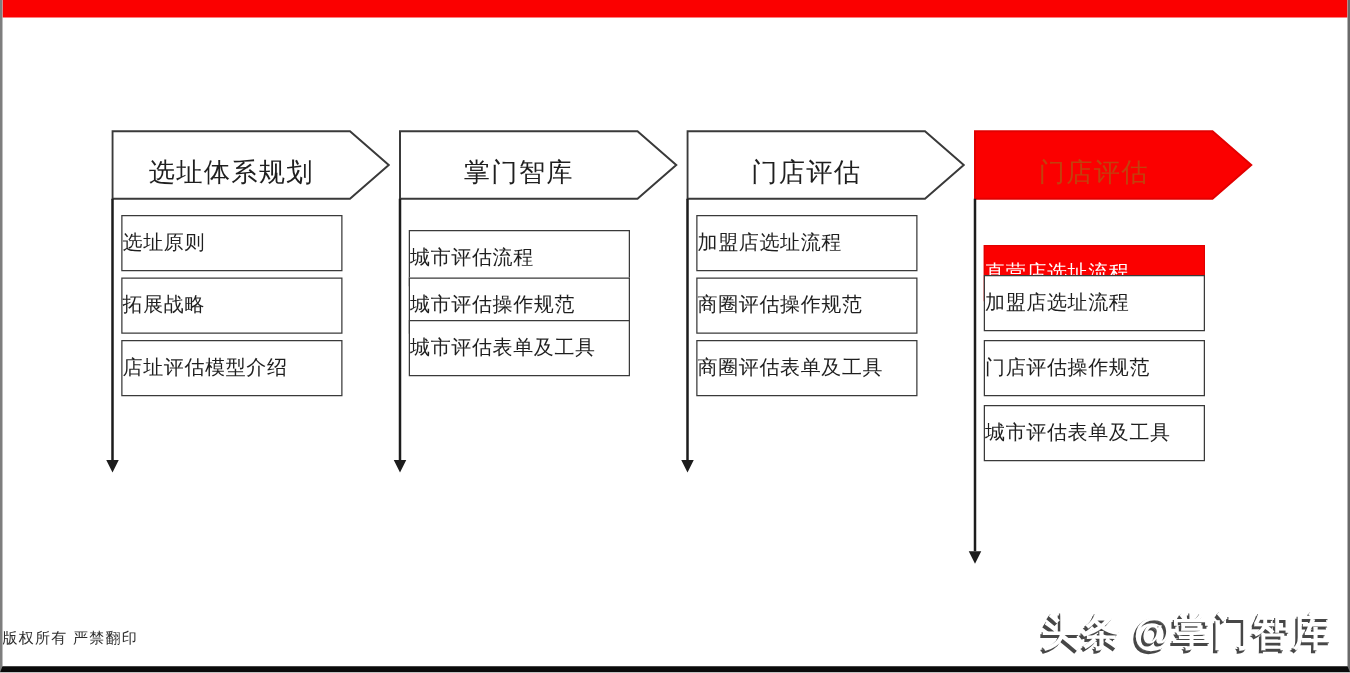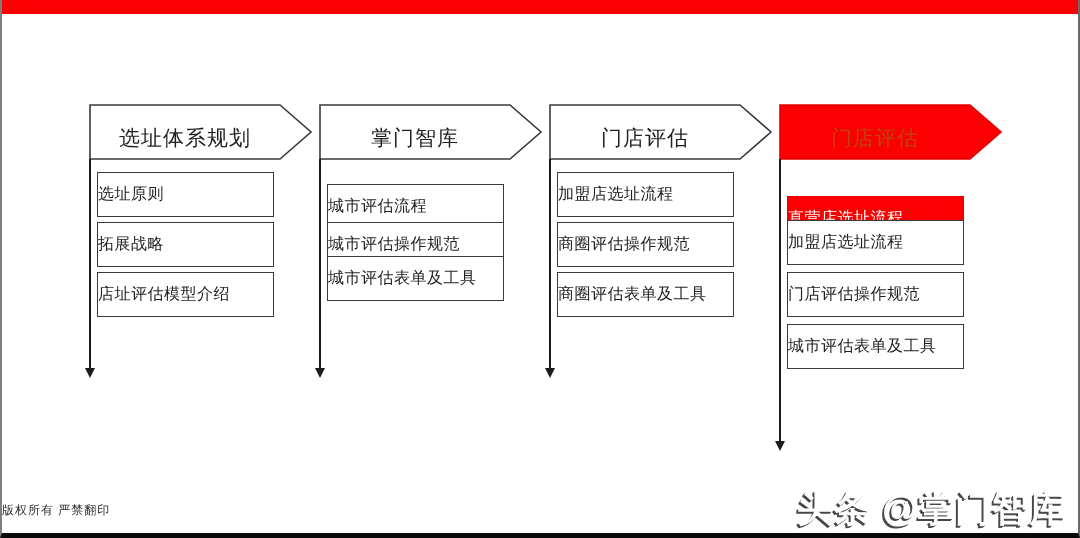--- a/index.html
+++ b/index.html
@@ -106,21 +106,21 @@
     top: 502px;
     text-align: left;
     font-size: 12px;
     letter-spacing: 1px;
     color: #2e2e2e;
   }
   .watermark {
     position: absolute;
     right: 12px;
     top: 485px;
-    font-size: 36px;
+    font-size: 31px;
     font-weight: bold;
     letter-spacing: 1px;
     white-space: nowrap;
     color: #ffffff;
     text-shadow: -2px 2px 0 #474747, -1px 1px 0 #5a5a5a;
   }
 </style>
 </head>
 <body>
 

